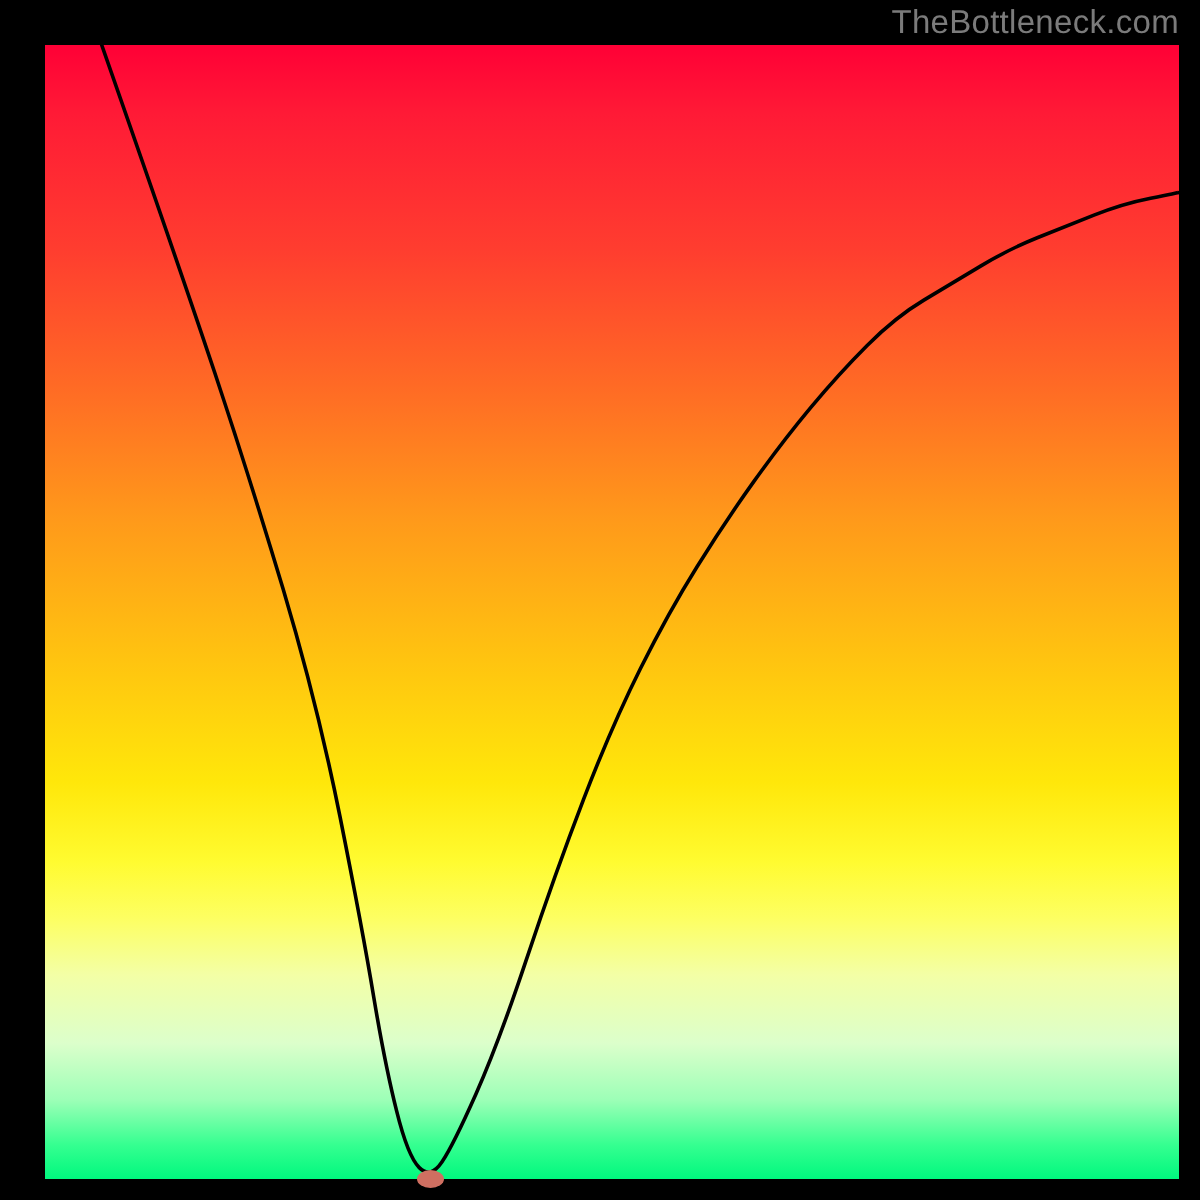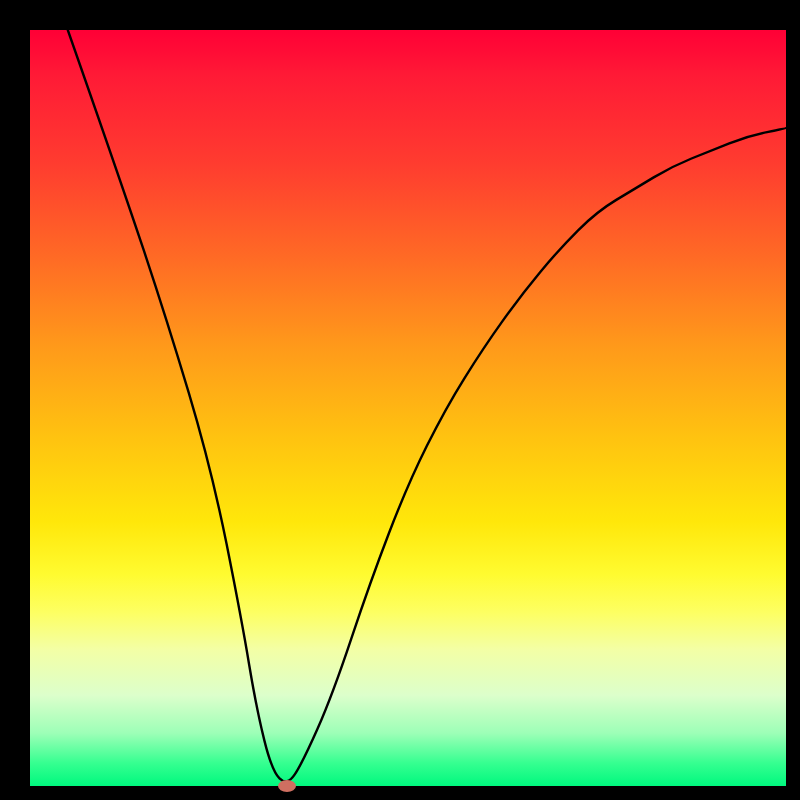--- a/index.html
+++ b/index.html
@@ -64,20 +64,21 @@
     background: #cf6f61;
     border-radius: 50%;
     transform: translate(-50%, -50%);
   }
 </style>
 </head>
 <body>
 
 <div class="frame">
 
+  <div class="watermark">TheBottleneck.com</div>
 
   <div class="plot-area">
 
     <svg class="curve" viewBox="0 0 756 756" preserveAspectRatio="none">
       <path d="M 37.8 0.0 Q 90.7 151.2 113.4 219.2 Q 136.1 287.3 158.8 362.9 Q 181.4 438.5 196.6 514.1 Q 211.7 589.7 219.2 635.0 Q 226.8 680.4 234.4 710.6 Q 241.9 740.9 249.5 748.4 Q 257.0 756.0 264.6 744.7 Q 272.2 733.3 287.3 699.3 Q 302.4 665.3 321.3 608.6 Q 340.2 551.9 359.1 502.7 Q 378.0 453.6 396.9 415.8 Q 415.8 378.0 434.7 347.8 Q 453.6 317.5 472.5 291.1 Q 491.4 264.6 510.3 241.9 Q 529.2 219.2 548.1 200.3 Q 567.0 181.4 585.9 170.1 Q 604.8 158.8 623.7 147.4 Q 642.6 136.1 661.5 128.5 Q 680.4 121.0 699.3 113.4 Q 718.2 105.8 737.1 102.1 T 756.0 98.3" fill="none" stroke="#000000" stroke-width="2.4" stroke-linecap="round"></path>
     </svg>
 
     <div class="marker" style="left: 257.04px; top: 756px; background: rgb(207, 111, 97);"></div>
   </div>
 

